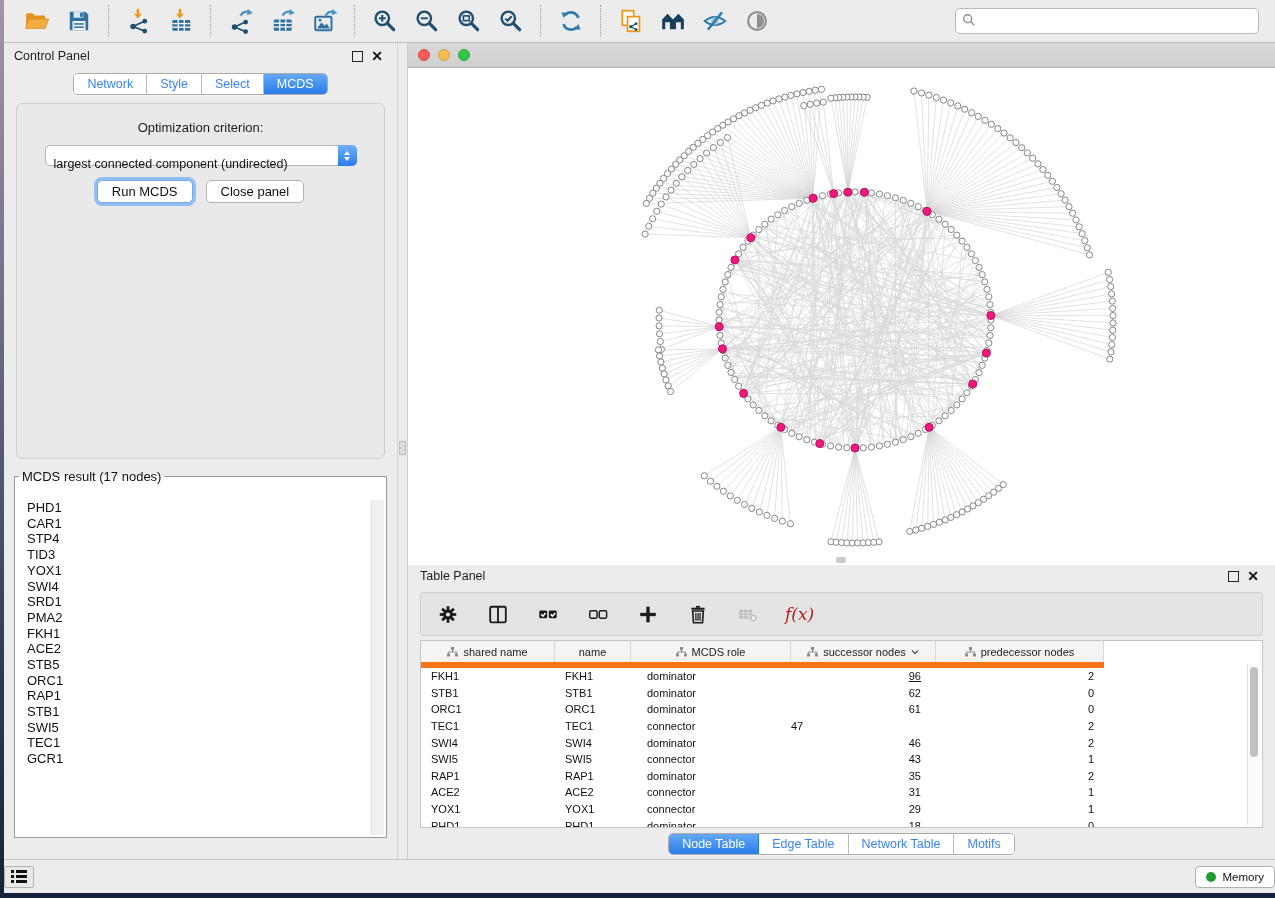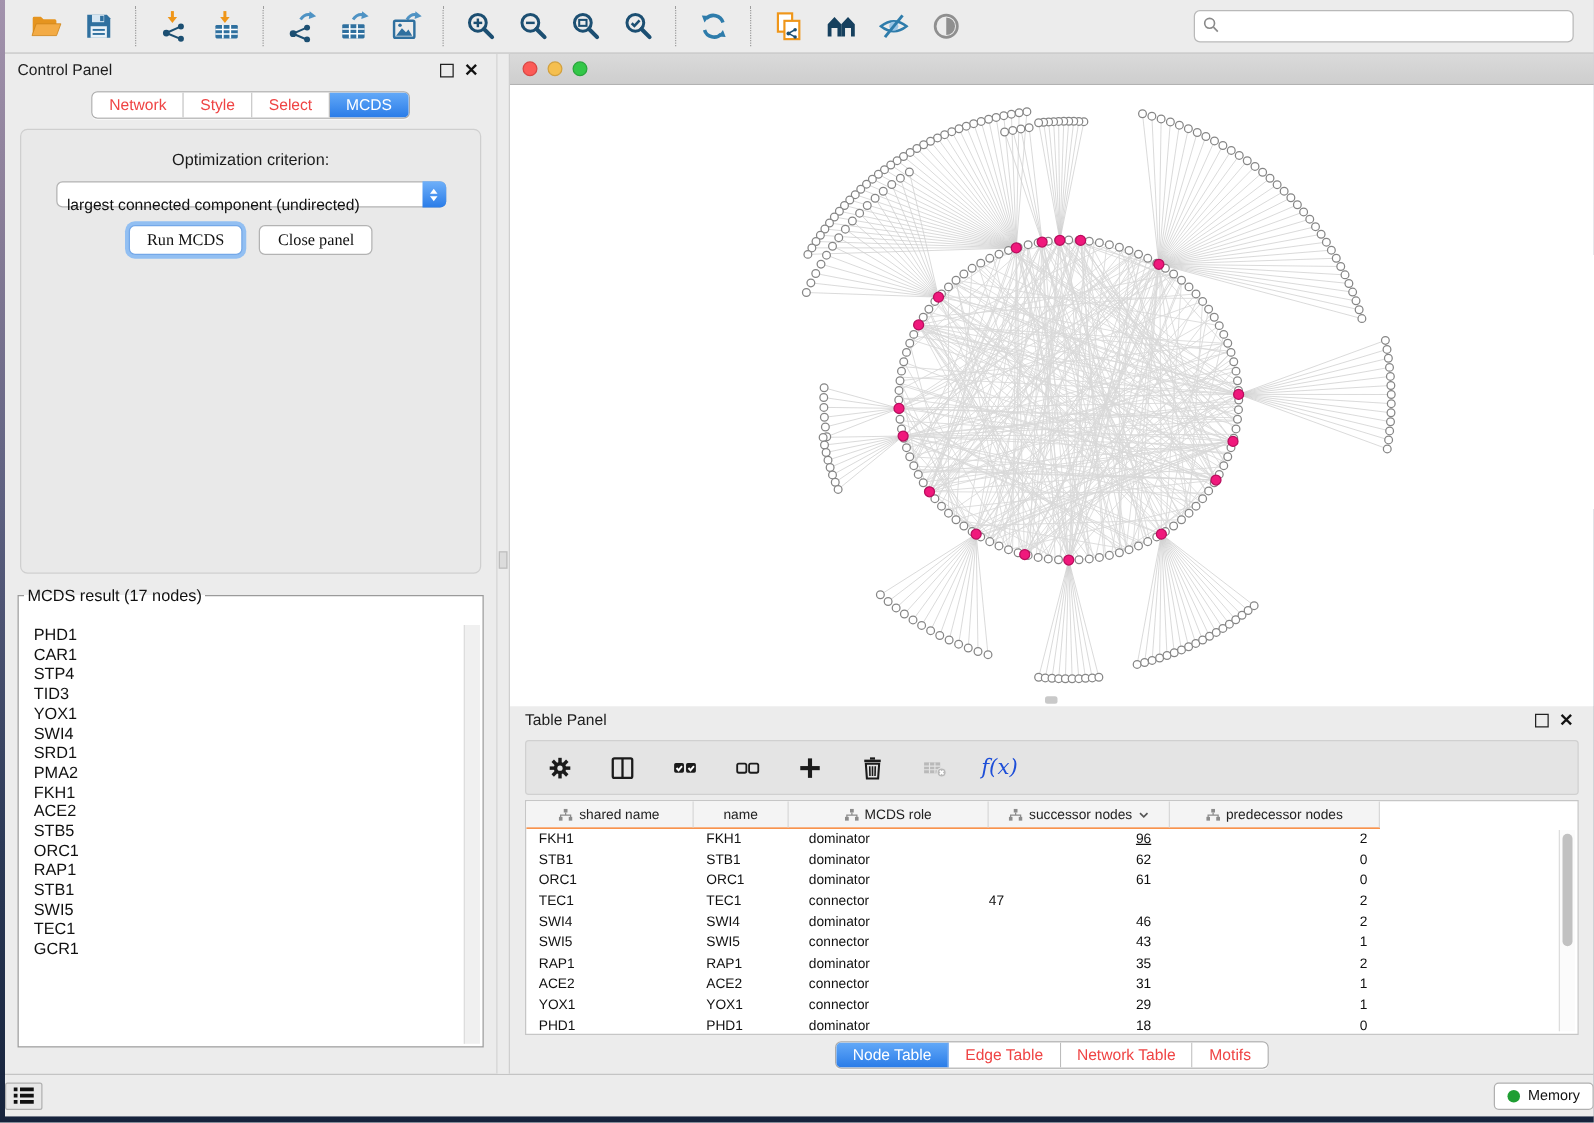--- a/index.html
+++ b/index.html
@@ -29,34 +29,34 @@
   .control-panel{width:393px;flex:0 0 auto;background:#ececec;display:flex;flex-direction:column;}
   .panel-head{height:26px;display:flex;align-items:center;padding:0 10px;flex:0 0 auto;}
   .panel-head .title{font-size:12.5px;color:#1d1d1d;}
   .panel-head .spacer{flex:1;}
   .wbtn{background:none;border:none;padding:0 4px;color:#222;cursor:default;display:flex;align-items:center;}
   .float-glyph{width:9px;height:9px;border:1.6px solid #222;display:inline-block;}
   .close-glyph{font-weight:bold;font-size:14px;line-height:10px;color:#111;}
 
   .seg-row{display:flex;justify-content:center;margin:4px 0 8px;flex:0 0 auto;}
   .segctl{display:flex;border:1px solid #acacac;border-radius:5px;overflow:hidden;background:#fff;box-shadow:0 1px 0 rgba(255,255,255,.6);}
-  .seg{padding:3px 13px;font-size:12.5px;color:#ef4444;background:#fff;border-right:1px solid #bcbcbc;cursor:default;white-space:nowrap;}
+  .seg{padding:3px 13px;font-size:12.5px;color:#3b82f6;background:#fff;border-right:1px solid #bcbcbc;cursor:default;white-space:nowrap;}
   .seg:last-child{border-right:none;}
   .seg.active{background:linear-gradient(#63a9f8,#2a7ce8);color:#fff;border-right-color:#2a7ce8;}
 
   .mcds-card{margin:0 12px;height:356px;background:#e9e9e9;border:1px solid #cfcfcf;border-radius:6px;flex:0 0 auto;padding-top:16px;box-sizing:border-box;}
   .crit-label{text-align:center;font-size:13px;color:#1b1b1b;margin-bottom:10px;}
   .combo{margin:0 auto;width:312px;height:21px;background:#fff;border:1px solid #b3b3b3;border-radius:5px;display:flex;align-items:center;position:relative;box-sizing:border-box;}
   .combo .val{flex:1;font-size:12.5px;color:#111;padding-left:8px;white-space:nowrap;overflow:hidden;margin-top:16px;}
   .combo .stepper{width:19px;height:21px;margin:-1px -1px -1px 0;border-radius:0 5px 5px 0;background:linear-gradient(#6fb0f9,#2a7ce8);display:flex;flex-direction:column;align-items:center;justify-content:center;gap:2px;}
   .tri{width:0;height:0;border-left:3.5px solid transparent;border-right:3.5px solid transparent;}
   .tri.up{border-bottom:4px solid #fff;}
   .tri.down{border-top:4px solid #fff;}
   .btn-row{display:flex;justify-content:center;gap:13px;margin-top:14px;}
-  .mac-btn{font-family:Liberation Serif, serif;font-size:13px;color:#111;background:#fff;border:1px solid #b3b3b3;border-radius:5px;padding:3px 14px;cursor:default;}
+  .mac-btn{font-family:Liberation Sans, sans-serif;font-size:13px;color:#111;background:#fff;border:1px solid #b3b3b3;border-radius:5px;padding:3px 14px;cursor:default;}
   .mac-btn.focus{box-shadow:0 0 0 3px #92bff2;border-color:#74a8e8;}
 
   .result-box{margin:10px 12px 0 10px;flex:0 0 auto;}
   fieldset.resultfs{width:373px;height:369px;box-sizing:border-box;background:#fff;border:1px solid #9a9a9a;margin:0;padding:2px 0 0 0;position:relative;}
   fieldset.resultfs legend{font-size:13px;color:#111;padding:0 3px;margin-left:4px;}
   .result-list{position:absolute;left:2px;top:16px;right:14px;bottom:2px;overflow:hidden;font-size:13px;color:#111;}
   .result-item{padding:1.1px 0 1.1px 10px;line-height:13.5px;}
   .result-scroll{position:absolute;top:16px;right:2px;bottom:2px;width:12px;background:#f0f0f0;border-left:1px solid #ddd;}
 
   
@@ -72,24 +72,24 @@
   .net-canvas svg{position:absolute;left:0;top:0;}
   .hthumb{position:absolute;left:428px;bottom:2px;width:10px;height:6px;background:#c9c9c9;border-radius:2px;}
 
   
   .table-panel{flex:1 1 auto;background:#ececec;display:flex;flex-direction:column;min-height:0;}
   .tp-head{height:22px;display:flex;align-items:center;padding:0 12px;flex:0 0 auto;}
   .tp-head .title{font-size:12.5px;color:#1d1d1d;}
   .tp-toolbar{margin:5px 12px 0;height:44px;background:#e4e4e4;border:1px solid #d0d0d0;border-radius:3px;display:flex;align-items:center;gap:24px;padding:0 14px;box-sizing:border-box;flex:0 0 auto;}
   .tp-toolbar .tb-btn{width:26px;height:26px;}
   .tp-toolbar .tb-btn svg{width:23px;height:23px;}
-  .fx{font-family:"DejaVu Serif","Liberation Serif",serif;font-style:italic;font-size:17px;color:#1d4ed8;}
+  .fx{font-family:"DejaVu Serif","Liberation Serif",serif;font-style:italic;font-size:17px;color:#b91c1c;}
 
   .grid-wrap{margin:4px 12px 0;background:#fff;border:1px solid #c6c6c6;height:188px;position:relative;box-sizing:border-box;flex:0 0 auto;overflow:hidden;}
-  .grid-header{display:flex;height:21px;border-bottom:1px solid #f97316;background:#f4f4f4;width:683px;}
+  .grid-header{display:flex;height:21px;border-bottom:6px solid #f97316;background:#f4f4f4;width:683px;}
   .th{display:flex;align-items:center;justify-content:center;gap:5px;font-size:11px;color:#222;border-right:1px solid #d8d8d8;box-sizing:border-box;height:21px;}
   .grid-body{width:683px;}
   .gr{display:flex;height:16.6px;align-items:center;}
   .gc{font-size:11px;color:#111;box-sizing:border-box;white-space:nowrap;overflow:hidden;}
   .vscroll{position:absolute;right:2px;top:23px;bottom:2px;width:12px;background:#fbfbfb;border-left:1px solid #ddd;}
   .vscroll .thumb{position:absolute;left:1.5px;top:3px;width:8px;height:90px;background:#c1c1c1;border-radius:4px;}
 
   .tp-tabs{display:flex;justify-content:center;margin-top:5px;flex:0 0 auto;}
 
   

